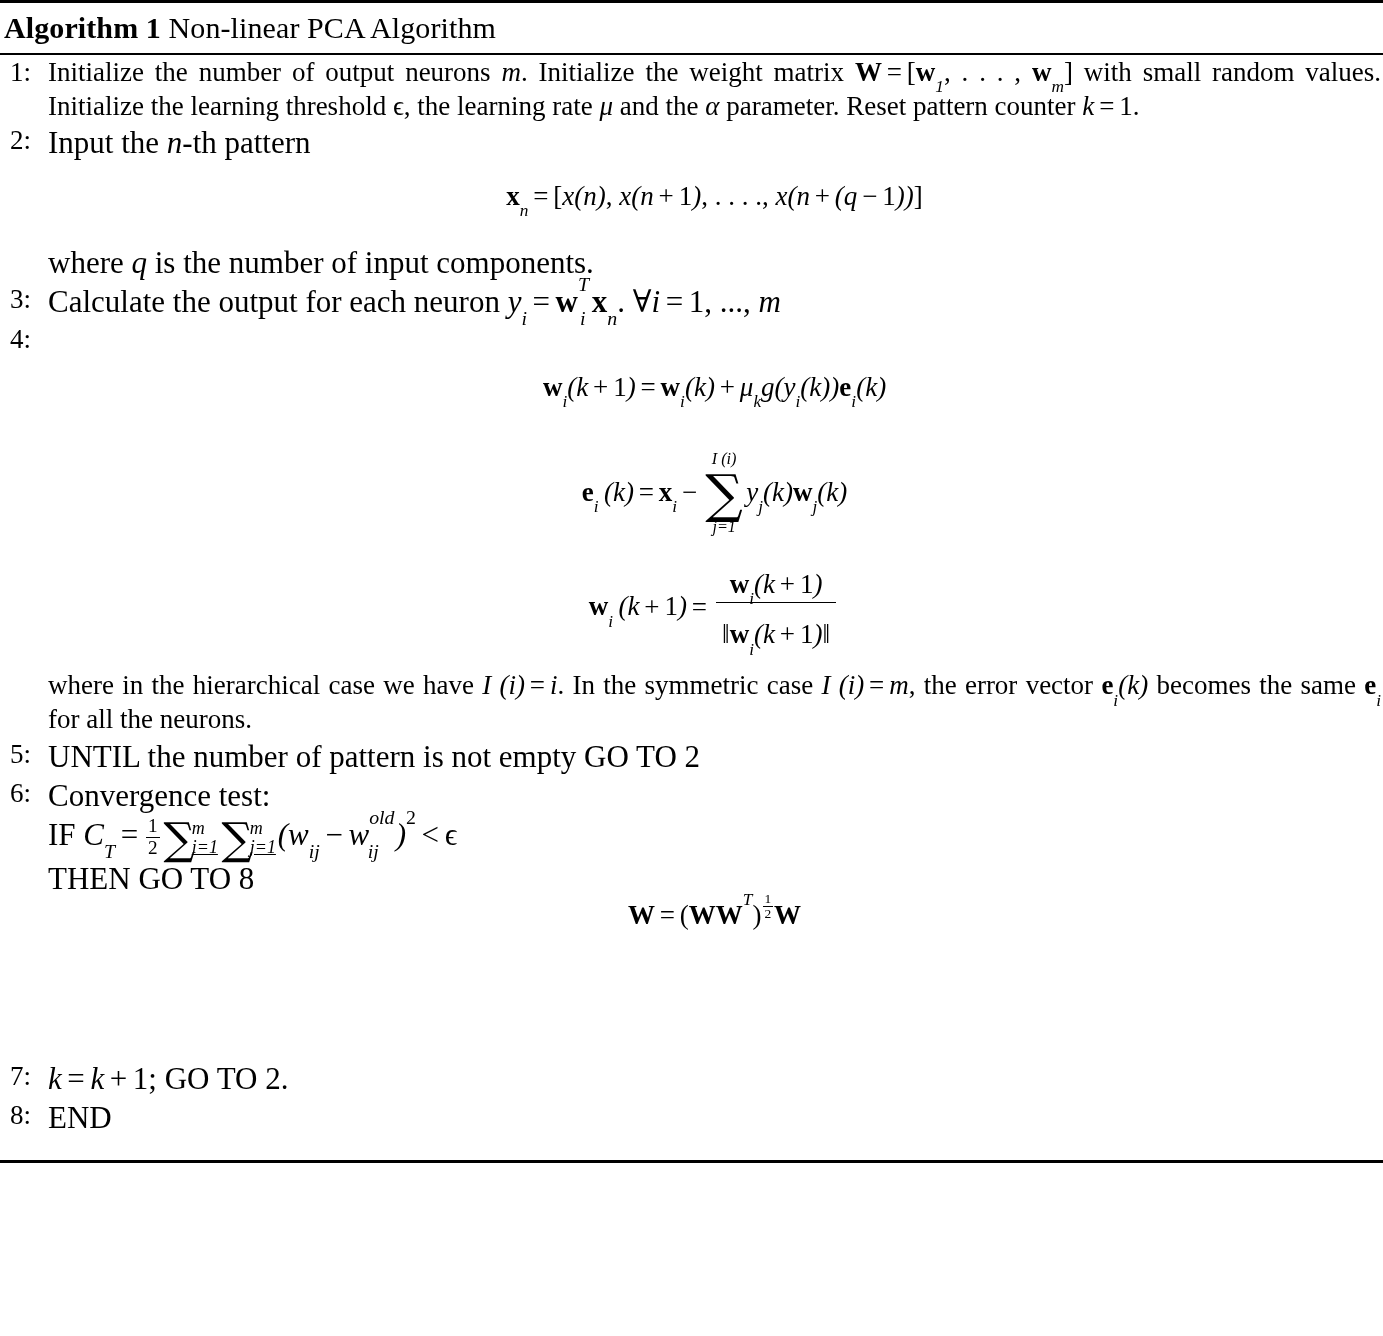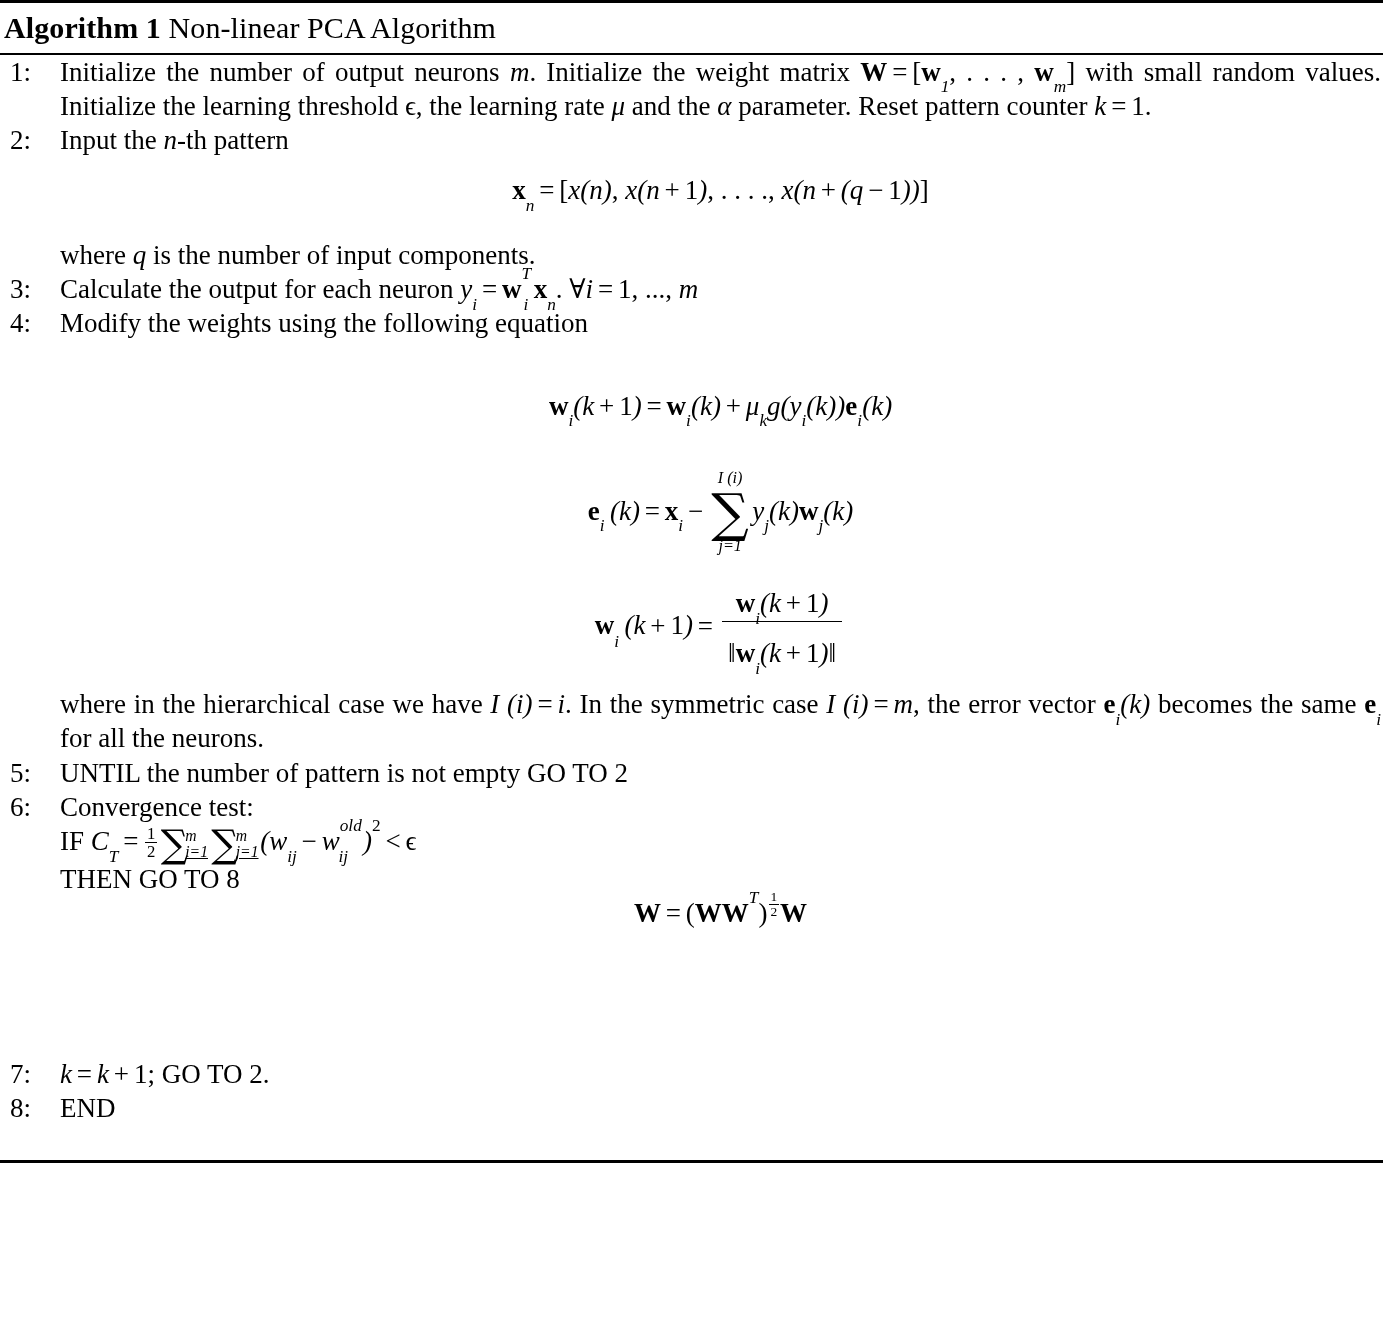--- a/index.html
+++ b/index.html
@@ -51,30 +51,29 @@
     width: 44px;
     flex: 0 0 44px;
     text-align: left;
     padding-left: 6px;
     box-sizing: border-box;
     font-size: 27px;
   }
   .step-body {
     flex: 1 1 auto;
     min-width: 0;
-    margin-left: 12px;
   }
   .para {
     text-align: justify;
     text-justify: inter-word;
     font-size: 27px;
     line-height: 1.27;
   }
   .plainline {
-    font-size: 27px;
+    font-size: 31px;
     line-height: 1.27;
   }
   
   .math {
     font-style: italic;
     font-family: "Liberation Serif", "DejaVu Serif", serif;
   }
   .mathup { font-style: normal; }
   .vec {
     font-weight: bold;
@@ -212,21 +211,20 @@
     <div class="step">
       <div class="step-num">3:</div>
       <div class="step-body">
         <div class="plainline"><span>Calculate the output for each neuron </span><span class="math">y</span><sub class="math">i</sub><span class="op">=</span><span class="vec">w</span><sup class="math">T</sup><sub class="math" style="margin-left:-0.45em">i</sub> <span class="vec">x</span><sub class="math">n</sub><span>.</span>&nbsp;<span class="mathup">∀</span><span class="math">i</span><span class="op">=</span><span class="mathup">1</span><span class="mathup">, ...,</span>&nbsp;<span class="math">m</span></div>
       </div>
     </div>
 
     <div class="step">
       <div class="step-num">4:</div>
       <div class="step-body">
-        <div class="plainline">Modify the weights using the following equation</div>
 
         <div class="spacer-lg"></div>
         <div class="display"><span class="dsp-eq"><span class="vec">w</span><sub class="math">i</sub><span class="math">(</span><span class="math">k</span><span class="op">+</span><span class="mathup">1</span><span class="math">)</span><span class="op">=</span><span class="vec">w</span><sub class="math">i</sub><span class="math">(</span><span class="math">k</span><span class="math">)</span><span class="op">+</span><span class="math">μ</span><sub class="math">k</sub><span class="math">g</span><span class="math">(</span><span class="math">y</span><sub class="math">i</sub><span class="math">(</span><span class="math">k</span><span class="math">)</span><span class="math">)</span><span class="vec">e</span><sub class="math">i</sub><span class="math">(</span><span class="math">k</span><span class="math">)</span></span></div>
         <div class="spacer-lg"></div>
 
         <div class="display"><span class="dsp-eq"><span class="vec">e</span><sub class="math">i</sub> <span class="math">(</span><span class="math">k</span><span class="math">)</span><span class="op">=</span><span class="vec">x</span><sub class="math">i</sub><span class="op">−</span><span class="sumbig">
                 <span class="lim">I (i)</span>
                 <span class="sym">∑</span>
                 <span class="lim">j=1</span>
               </span><span class="math">y</span><sub class="math">j</sub><span class="math">(</span><span class="math">k</span><span class="math">)</span><span class="vec">w</span><sub class="math">j</sub><span class="math">(</span><span class="math">k</span><span class="math">)</span></span></div>

